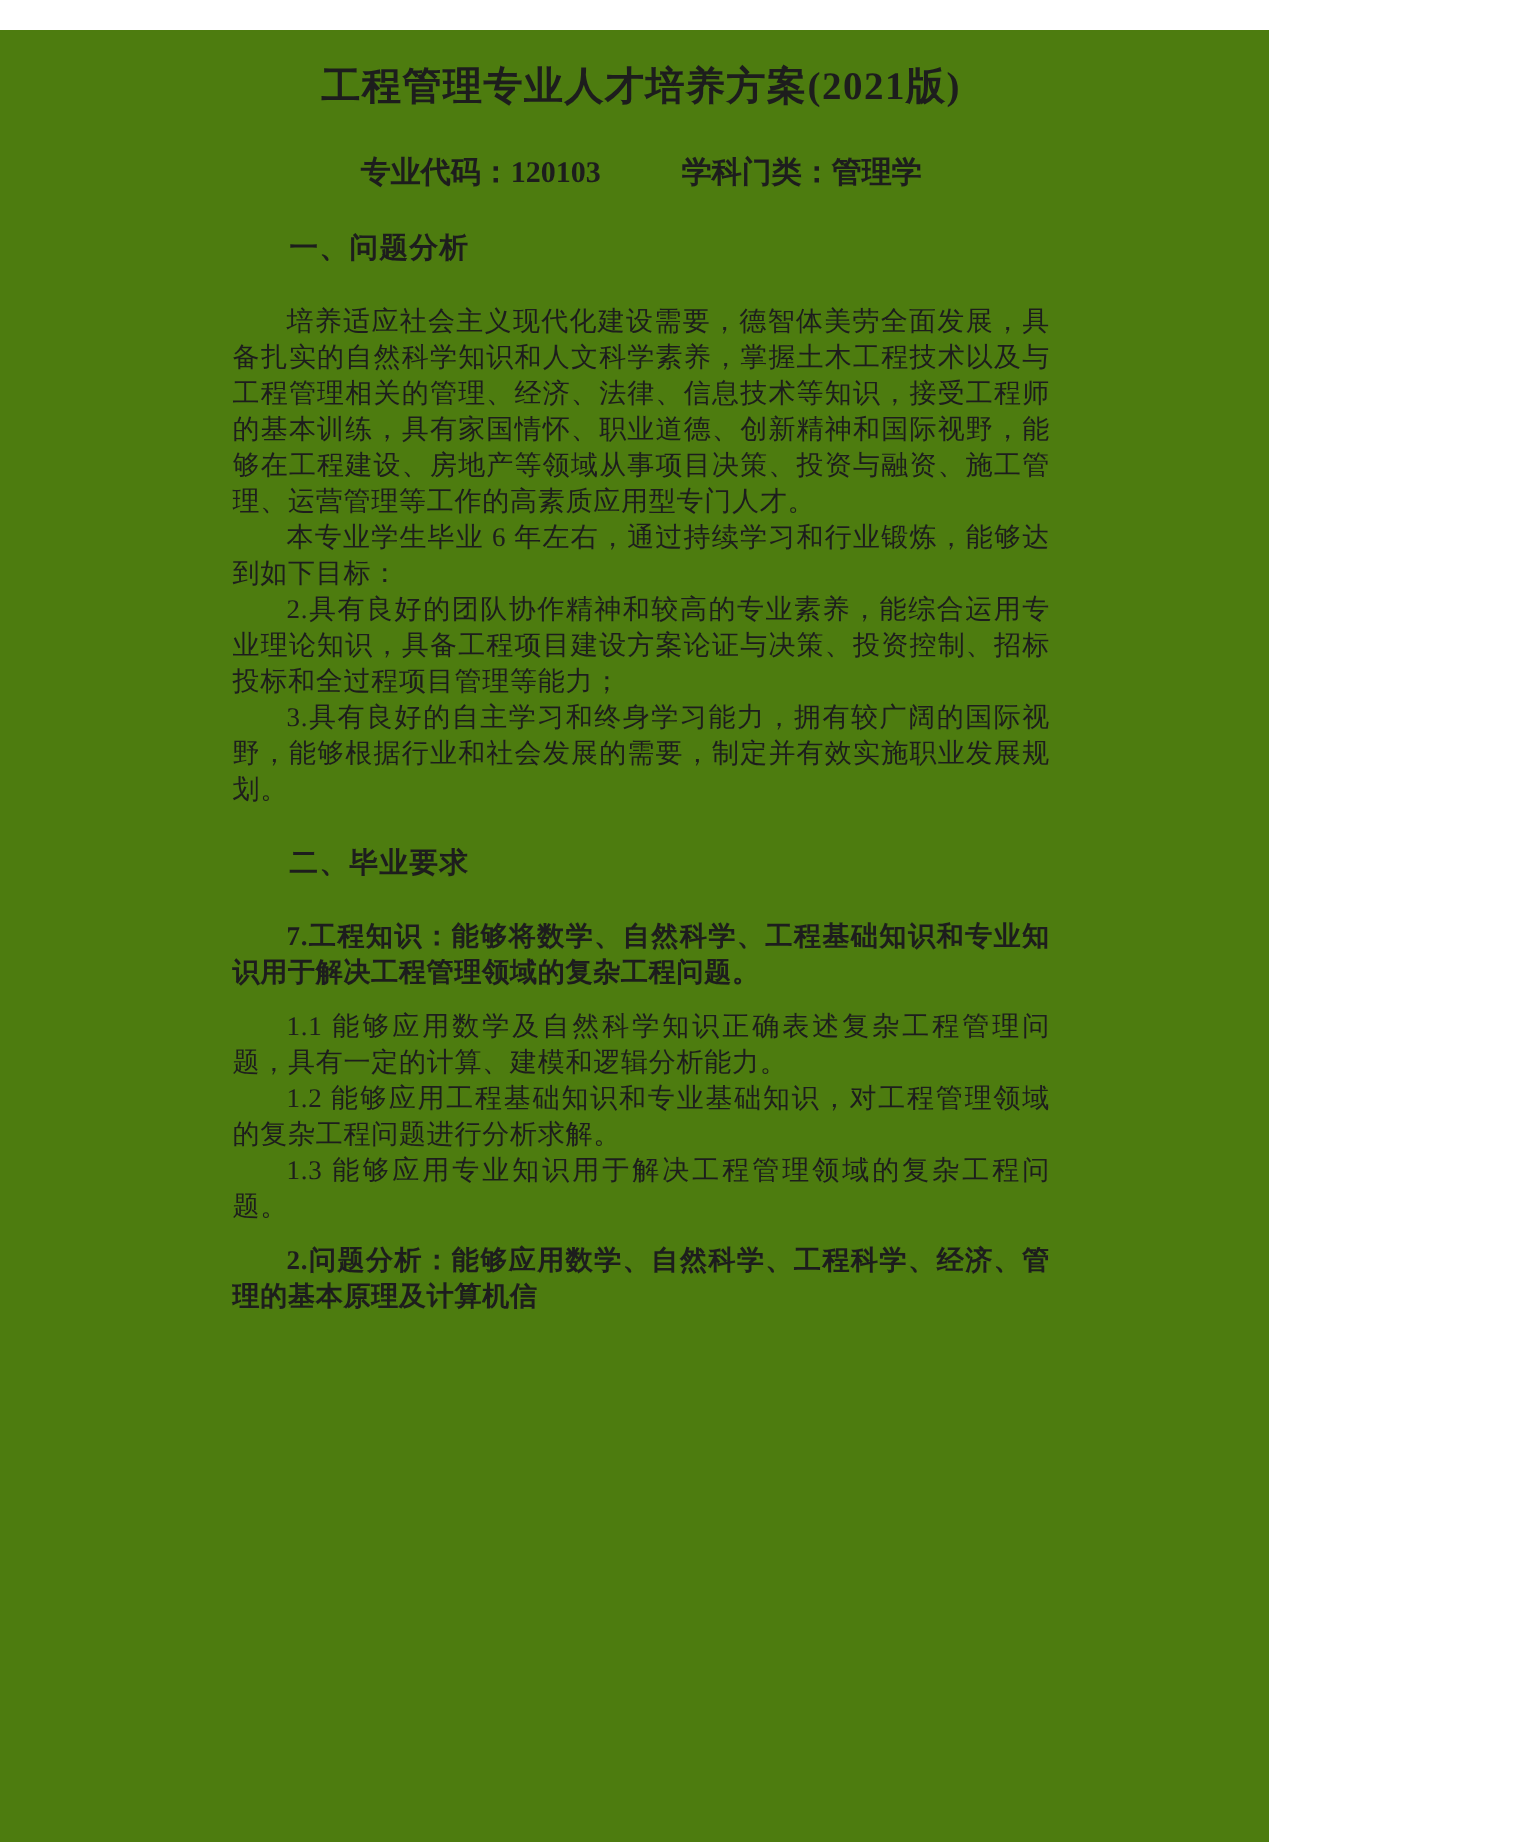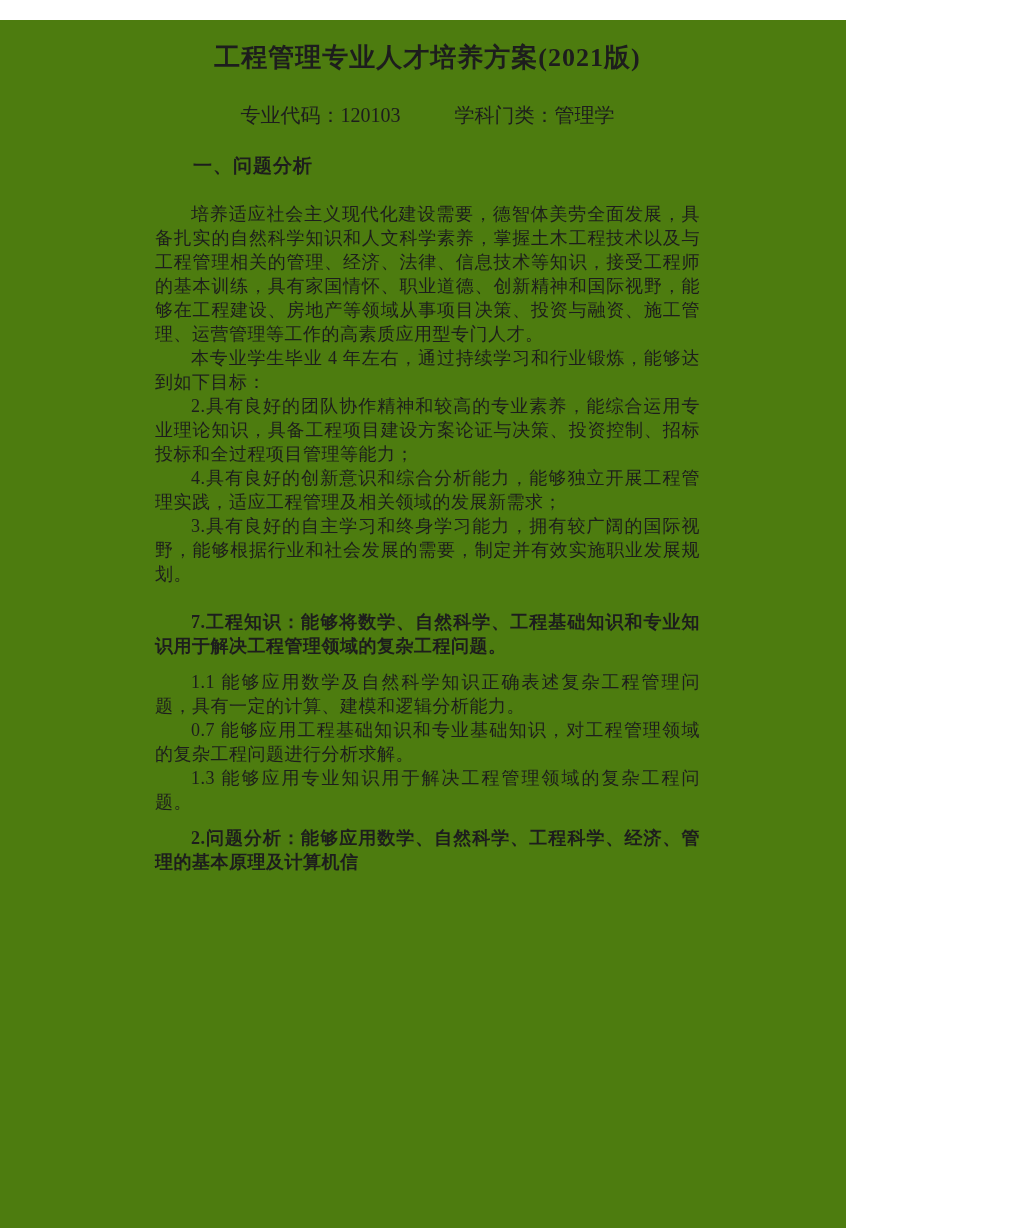--- a/index.html
+++ b/index.html
@@ -28,21 +28,21 @@
     font-size: 26px;
     font-weight: bold;
     line-height: 36px;
     letter-spacing: 1px;
     font-family: "Liberation Serif", "DejaVu Serif", serif;
   }
   .doc-meta {
     margin-top: 26px;
     text-align: center;
     font-size: 20px;
-    font-weight: normal;
+    font-weight: bold;
     line-height: 26px;
   }
   .doc-meta .meta-pair {
     white-space: nowrap;
   }
   .doc-meta .meta-gap {
     display: inline-block;
     width: 54px;
   }
   .section-heading {
@@ -83,28 +83,28 @@
     <h1 class="doc-title">工程管理专业人才培养方案(2021版)</h1>
 
     <div class="doc-meta">
       <span class="meta-pair"><span>专业代码：</span><span>120103</span></span><span class="meta-gap"></span><span class="meta-pair"><span>学科门类：</span><span>管理学</span></span>
     </div>
 
     <div id="sections-root">
         <h2 class="section-heading first">一、问题分析</h2>
         <div class="paras">
           <p class="para">培养适应社会主义现代化建设需要，德智体美劳全面发展，具备扎实的自然科学知识和人文科学素养，掌握土木工程技术以及与工程管理相关的管理、经济、法律、信息技术等知识，接受工程师的基本训练，具有家国情怀、职业道德、创新精神和国际视野，能够在工程建设、房地产等领域从事项目决策、投资与融资、施工管理、运营管理等工作的高素质应用型专门人才。</p>
-          <p class="para">本专业学生毕业 4 年左右，通过持续学习和行业锻炼，能够达到如下目标：</p>
+          <p class="para">本专业学生毕业 6 年左右，通过持续学习和行业锻炼，能够达到如下目标：</p>
           <p class="para">2.具有良好的团队协作精神和较高的专业素养，能综合运用专业理论知识，具备工程项目建设方案论证与决策、投资控制、招标投标和全过程项目管理等能力；</p>
-          <p class="para">4.具有良好的创新意识和综合分析能力，能够独立开展工程管理实践，适应工程管理及相关领域的发展新需求；</p>
           <p class="para">3.具有良好的自主学习和终身学习能力，拥有较广阔的国际视野，能够根据行业和社会发展的需要，制定并有效实施职业发展规划。</p>
         </div>
+        <h2 class="section-heading">二、毕业要求</h2>
         <div class="paras">
           <p class="para bold">7.工程知识：能够将数学、自然科学、工程基础知识和专业知识用于解决工程管理领域的复杂工程问题。</p>
           <p class="para">1.1 能够应用数学及自然科学知识正确表述复杂工程管理问题，具有一定的计算、建模和逻辑分析能力。</p>
-          <p class="para">0.7 能够应用工程基础知识和专业基础知识，对工程管理领域的复杂工程问题进行分析求解。</p>
+          <p class="para">1.2 能够应用工程基础知识和专业基础知识，对工程管理领域的复杂工程问题进行分析求解。</p>
           <p class="para">1.3 能够应用专业知识用于解决工程管理领域的复杂工程问题。</p>
           <p class="para bold">2.问题分析：能够应用数学、自然科学、工程科学、经济、管理的基本原理及计算机信</p>
         </div>
       </div>
 
   </div>
 </div>
 
 </body></html>

